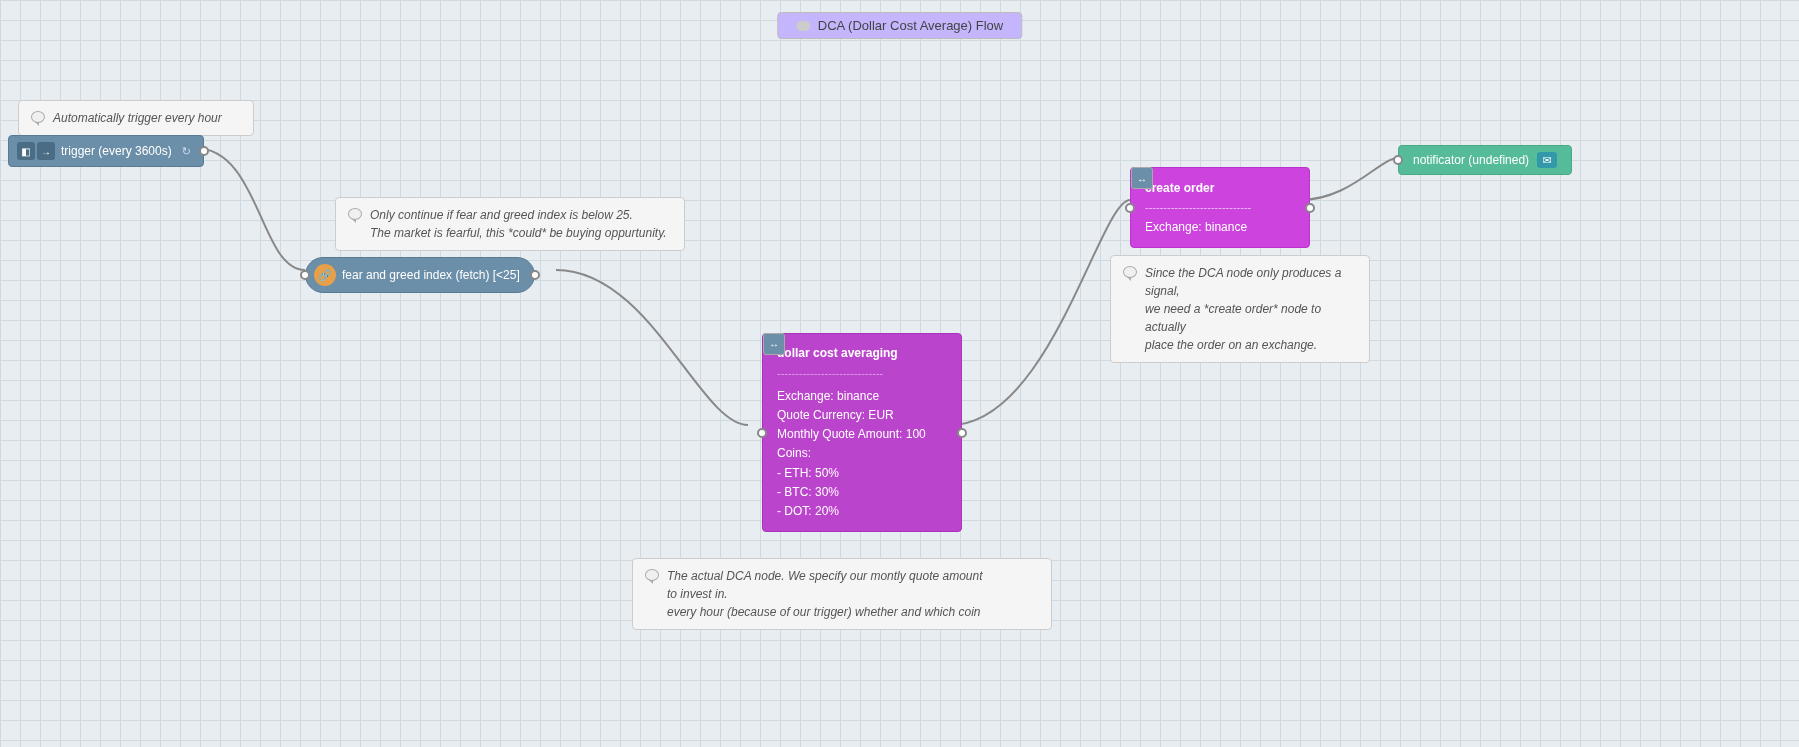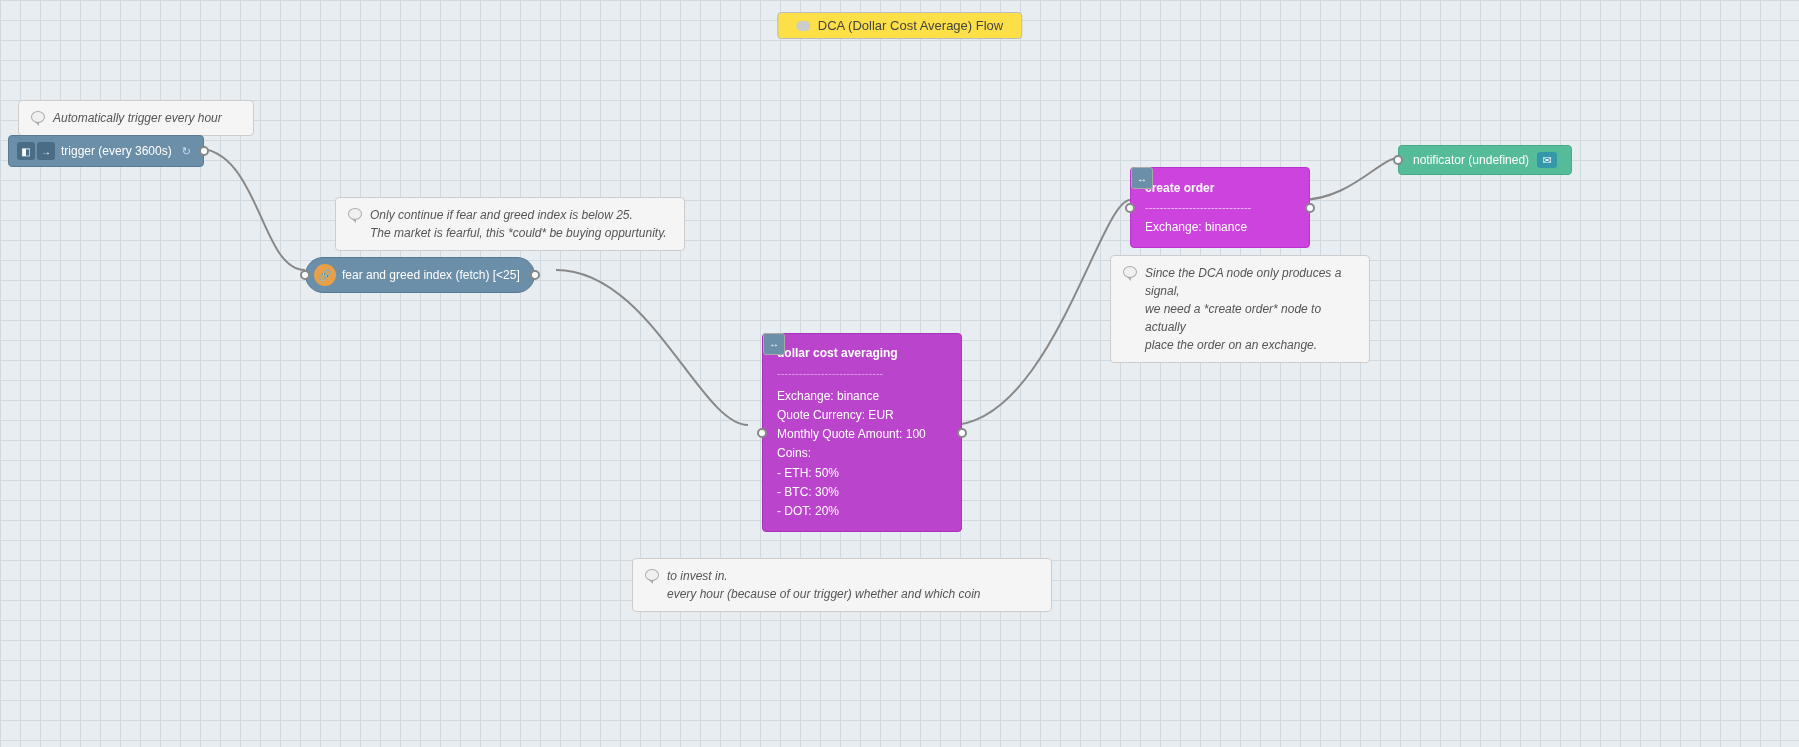--- a/index.html
+++ b/index.html
@@ -27,21 +27,21 @@
       position: absolute;
       inset: 0;
     }
 
     
     .flow-title {
       position: absolute;
       top: 12px;
       left: 50%;
       transform: translateX(-50%);
-      background: #fde047;
+      background: #c4b5fd;
       border: 1px solid #bbb;
       border-radius: 4px;
       padding: 5px 18px;
       font-size: 13px;
       color: #444;
       display: flex;
       align-items: center;
       gap: 8px;
       white-space: nowrap;
     }
@@ -326,20 +326,21 @@
     <div>- ETH: 50%</div>
     <div>- BTC: 30%</div>
     <div>- DOT: 20%</div>
     <div class="port" style="left: -6px; top: 50%; transform: translateY(-50%);"></div>
     <div class="port" style="right: -6px; top: 50%; transform: translateY(-50%);"></div>
   </div>
 
   <div class="comment-node" style="top: 558px; left: 632px; width: 420px;">
     <div class="comment-icon"></div>
     <div>
+      <div>The actual DCA node. We specify our montly quote amount</div>
       <div>to invest in.</div>
       <div>every hour (because of our trigger) whether and which coin</div>
     </div>
   </div>
 
   <div class="create-order-node" style="top: 167px; left: 1130px;">
     <div style="position:relative;">
       <div class="create-order-icon">↔</div>
     </div>
     <div style="font-weight:bold;">create order</div>

